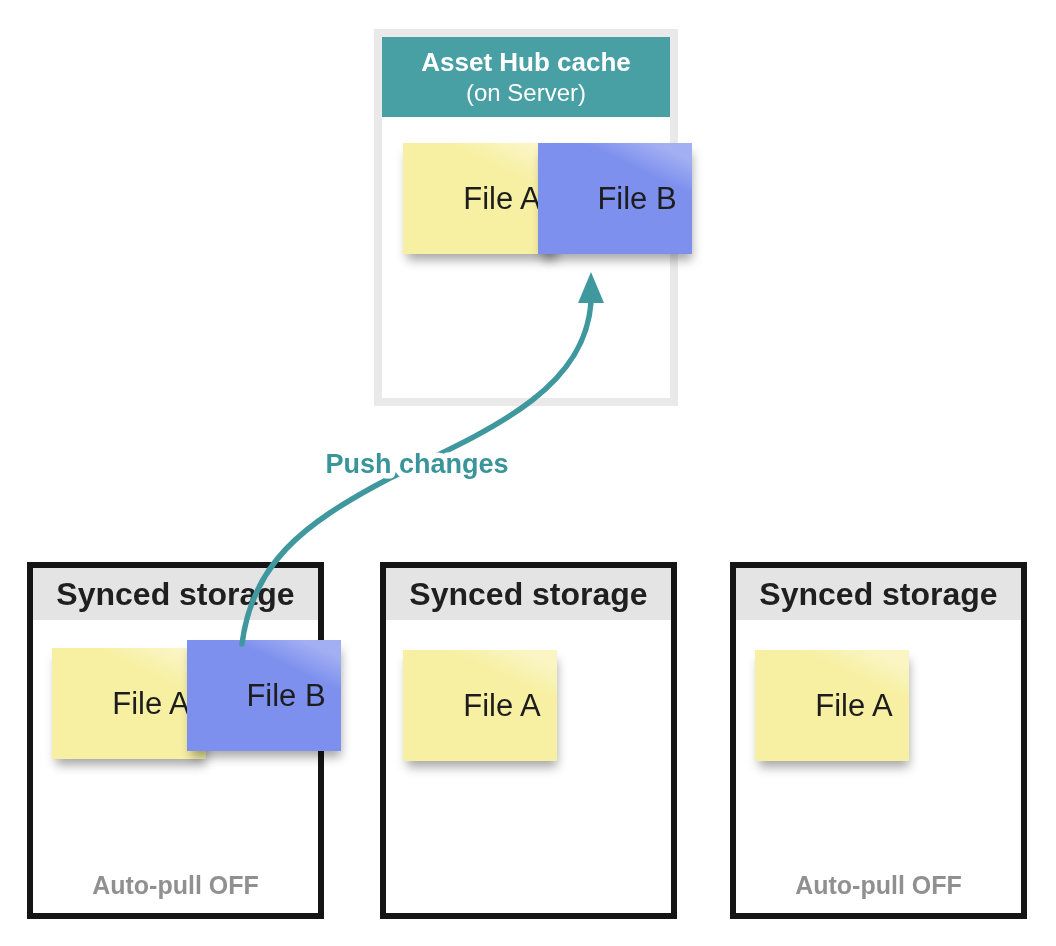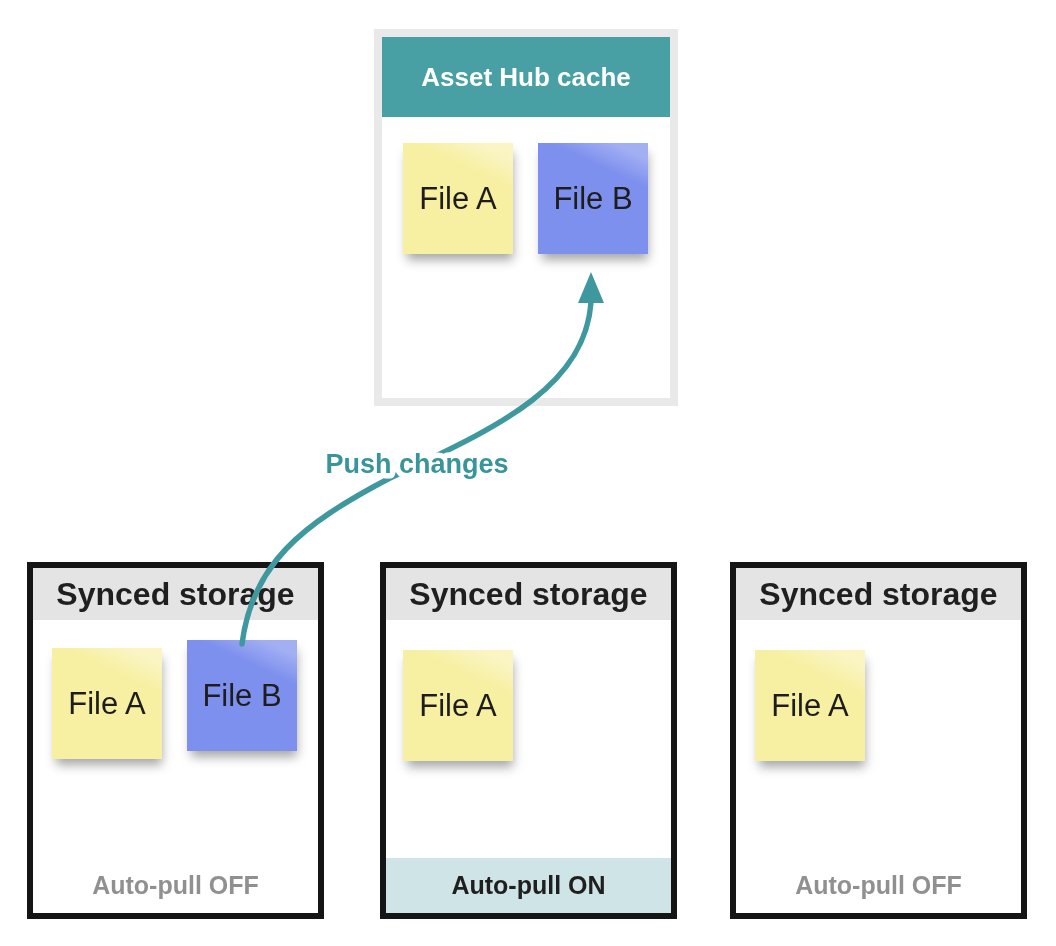--- a/index.html
+++ b/index.html
@@ -30,20 +30,21 @@
   .server-title{font-weight:bold;font-size:26px;}
   .server-subtitle{font-size:24px;font-weight:normal;}
 
   
   .note{
     position:absolute;
     width:110px;height:111px;
     display:flex;align-items:center;justify-content:center;
     font-size:31px;color:#1d1d1d;
     box-shadow:2px 8px 10px -2px rgba(0,0,0,0.35);
+    padding-left:44px;
   }
   .note-yellow{
     background:linear-gradient(205deg, rgba(255,255,255,0.35) 0 10%, rgba(255,255,255,0) 28%), #f7f0a3;
   }
   .note-blue{
     background:linear-gradient(205deg, rgba(255,255,255,0.28) 0 10%, rgba(255,255,255,0) 28%), #7e90ee;
   }
 
   
   .storage-box{
@@ -86,36 +87,36 @@
   }
 </style>
 </head>
 <body>
 
 <div class="canvas">
 
   <div class="server-box">
     <div class="server-header">
       <div class="server-title">Asset Hub cache</div>
+      <div class="server-subtitle">(on Server)</div>
     </div>
     <div class="note note-yellow" style="left:21px;top:106px;">File A</div>
     <div class="note note-blue" style="left:156px;top:106px;">File B</div>
   </div>
 
   <div class="storage-box pos-0">
     <div class="storage-header">Synced storage</div>
     <div class="note note-yellow" style="left:19px;top:80px;">File A</div>
     <div class="note note-blue" style="left:154px;top:72px;">File B</div>
     <div class="storage-footer footer-off">Auto-pull OFF</div>
   </div>
 
   <div class="storage-box pos-1">
     <div class="storage-header">Synced storage</div>
     <div class="note note-yellow" style="left:17px;top:82px;">File A</div>
-    <div class="storage-footer footer-on">Auto-pull ON</div>
   </div>
 
   <div class="storage-box pos-2">
     <div class="storage-header">Synced storage</div>
     <div class="note note-yellow" style="left:19px;top:82px;">File A</div>
     <div class="storage-footer footer-off">Auto-pull OFF</div>
   </div>
 
   <svg class="arrow-layer" viewBox="0 0 1056 946">
     <path d="M 242 644 C 252 565, 300 525, 390 478 C 490 430, 585 390, 591 302" fill="none" stroke="#3f989e" stroke-width="5.5" stroke-linecap="round"></path>

